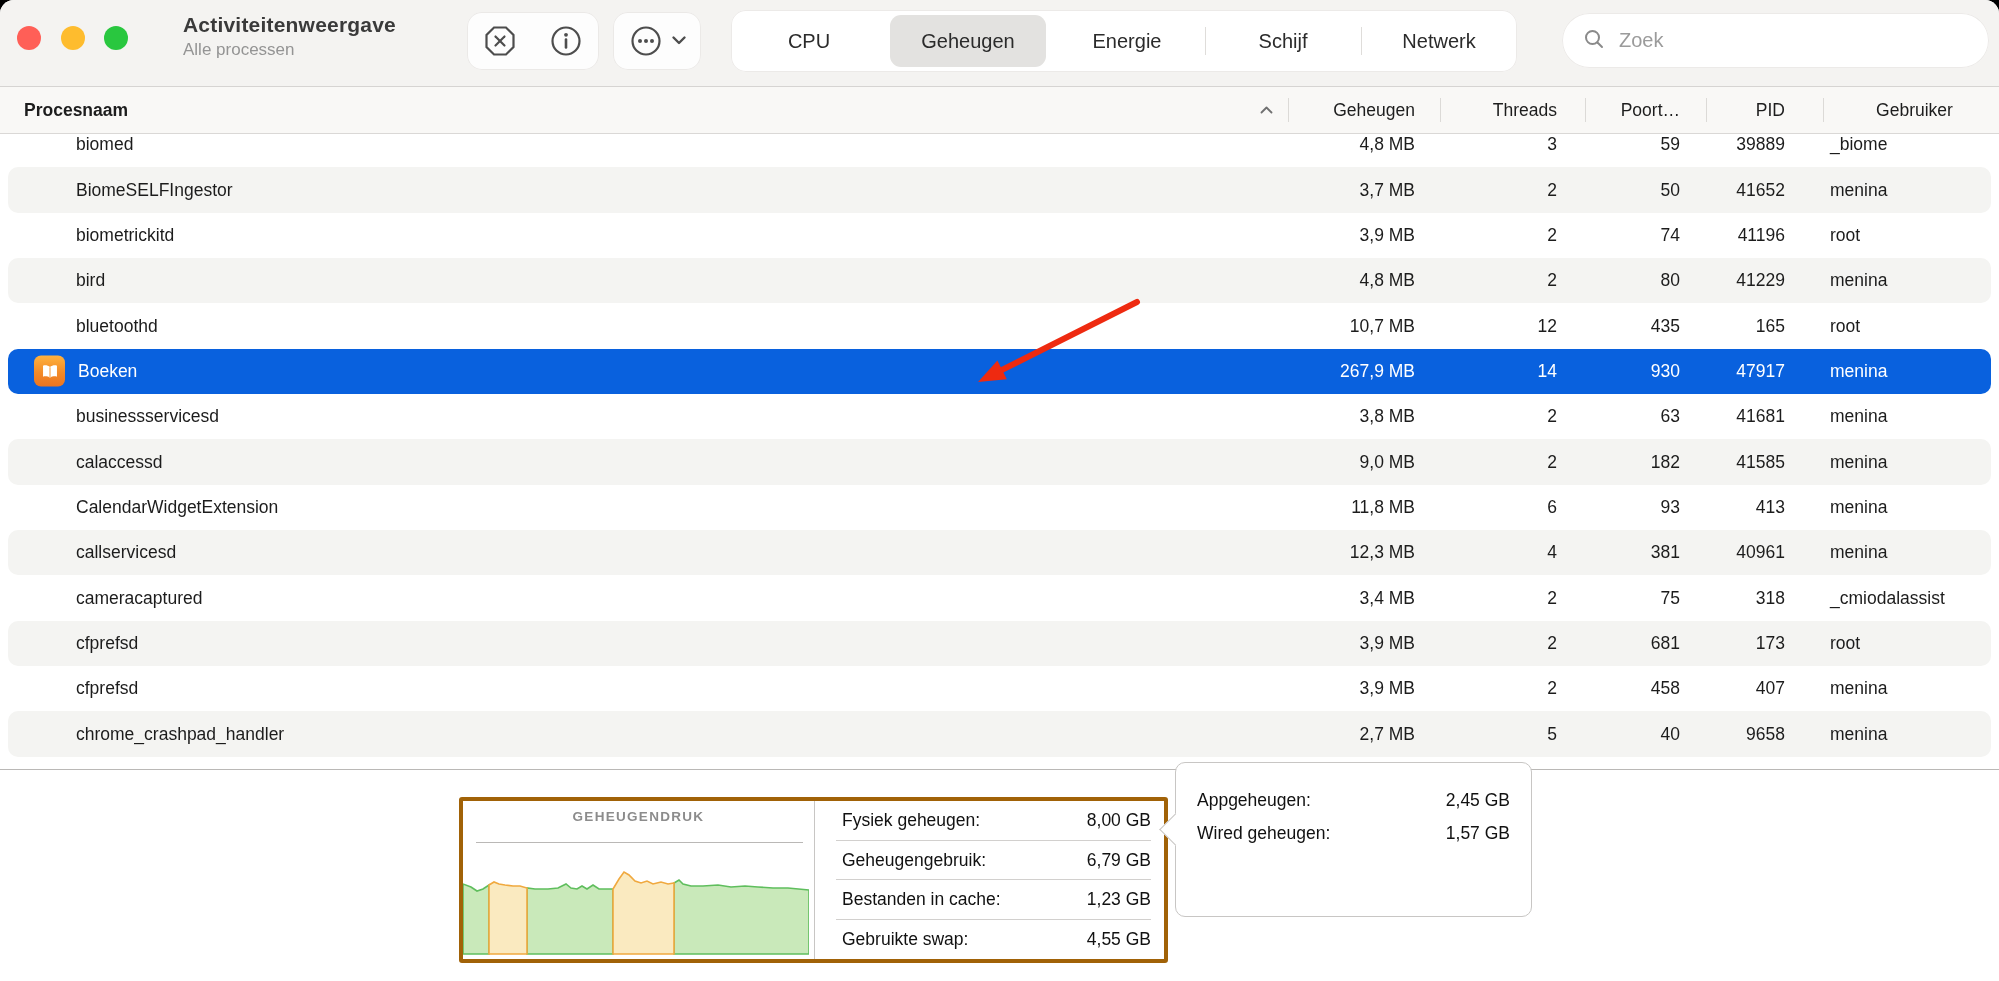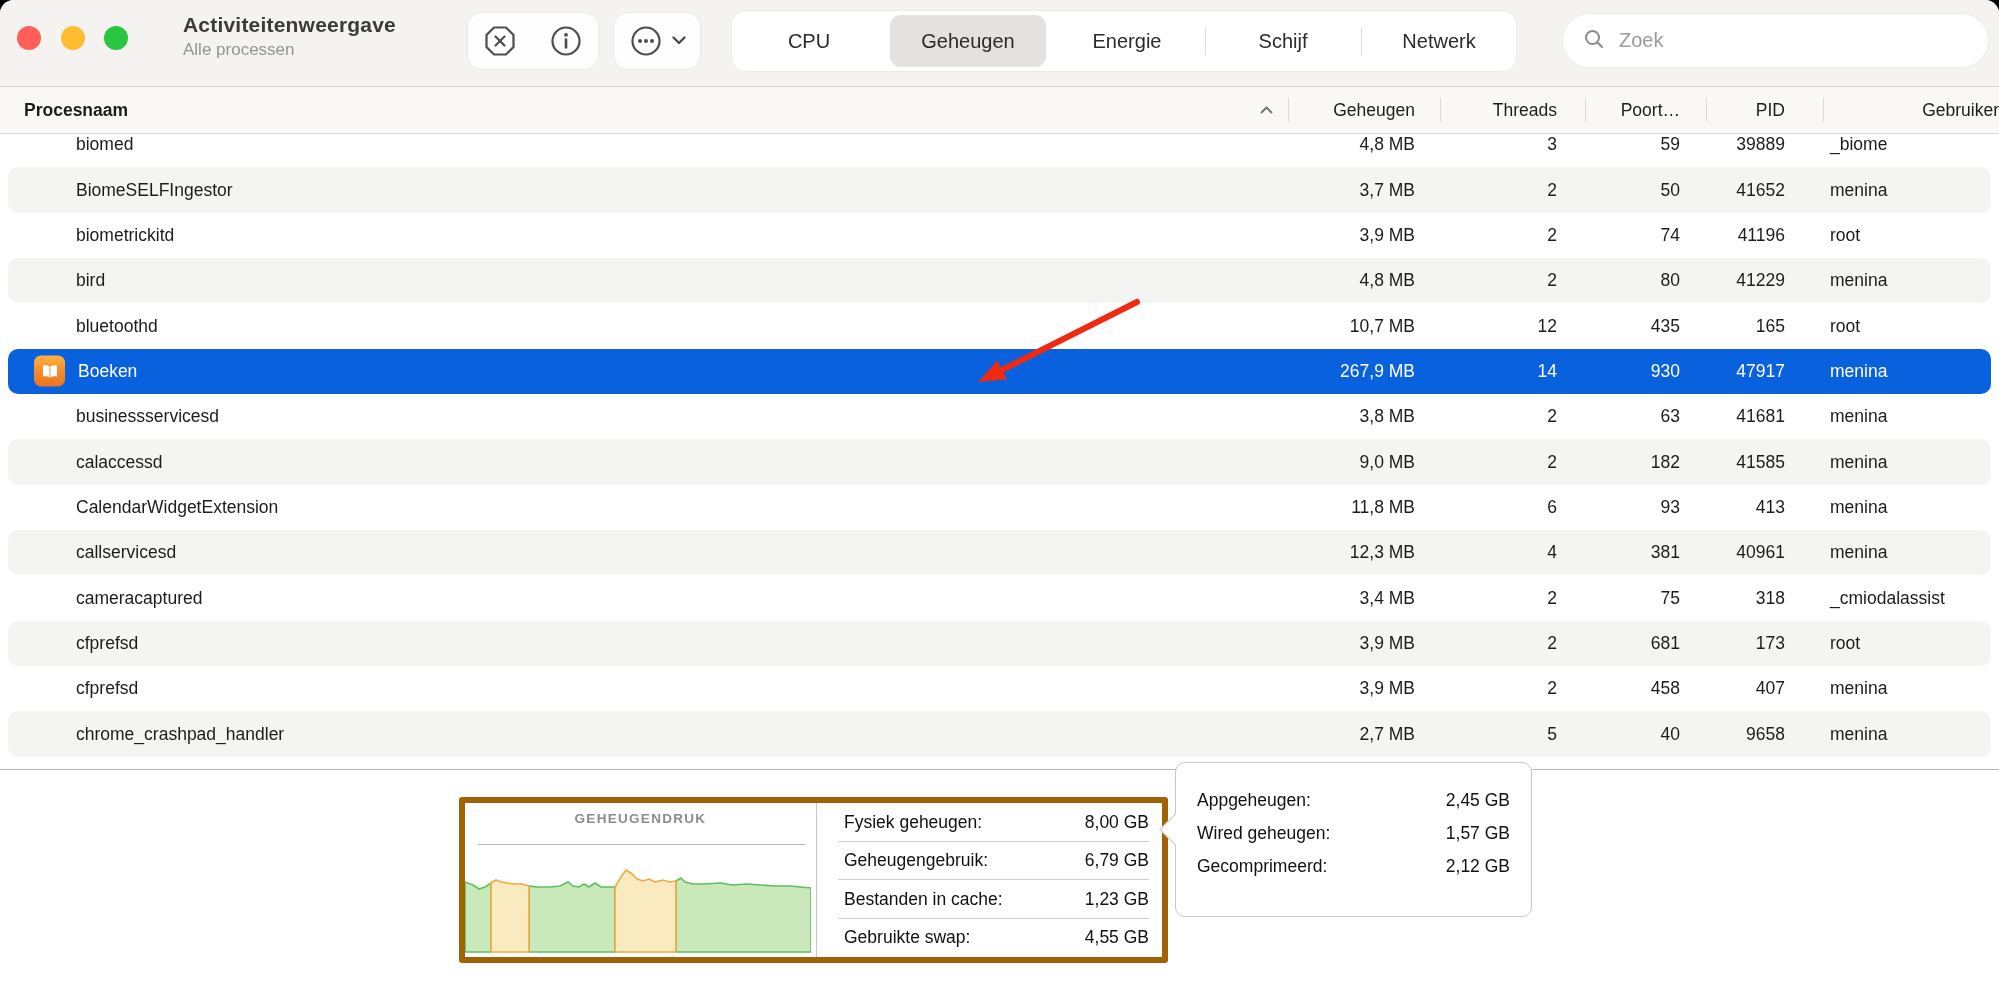--- a/index.html
+++ b/index.html
@@ -30,42 +30,42 @@
   
   .search{position:absolute;left:1562px;top:13px;width:427px;height:55px;background:#fff;border-radius:28px;box-shadow:0 0 0 1px #eceae8 inset;display:flex;align-items:center;padding:0 10px 0 21px;box-sizing:border-box;}
   .search input{border:0;outline:0;background:transparent;font-size:20px;color:#444;width:100%;margin-left:12px;font-family:"Liberation Sans",sans-serif;}
   .search input::placeholder{color:#9b9b9b;}
 
   
   .thead{position:absolute;left:0;top:87px;width:100%;height:46px;background:#f9f8f6;border-bottom:1px solid #dad8d6;display:grid;grid-template-columns:1288px 152px 145px 121px 117px auto;font-size:17.5px;color:#1d1d1d;}
   .th{display:flex;align-items:center;position:relative;}
   .th.name{padding-left:24px;font-weight:bold;justify-content:flex-start;}
   .th.num{justify-content:flex-end;}
-  .th.user{justify-content:flex-end;padding-left:7px;}
+  .th.user{justify-content:center;padding-left:7px;}
   .th:not(.name)::before{content:"";position:absolute;left:0;top:50%;transform:translateY(-50%);width:1px;height:24px;background:#dcdad7;}
   .sort-ind{position:absolute;right:14px;top:50%;transform:translateY(-50%);line-height:0;}
   .pad-g{padding-right:25px;} .pad-t{padding-right:28px;} .pad-p{padding-right:26px;} .pad-i{padding-right:38px;}
 
   
   .rows{position:absolute;left:0;top:122px;width:100%;}
   .row{position:relative;height:45.35px;display:grid;grid-template-columns:1280px 152px 145px 121px 117px auto;padding-left:8px;font-size:17.5px;color:#1c1c1c;align-items:center;}
   .row::before{content:"";position:absolute;left:8px;right:8px;top:0;bottom:0;border-radius:10px;background:transparent;}
   .row.striped::before{background:#f4f4f2;}
   .row.selected::before{background:#0961de;border-radius:10px;}
   .row.selected{color:#fff;}
   .cell{position:relative;z-index:1;display:flex;align-items:center;}
   .cell.name{padding-left:68px;}
   .row.selected .cell.name{padding-left:70px;}
   .cell.num{justify-content:flex-end;}
   .cell.user{padding-left:7px;}
   .app-icon{position:absolute;left:26px;top:50%;transform:translateY(-50%);width:31px;height:31px;border-radius:7px;background:linear-gradient(180deg,#ffb23e 0%,#f28a28 55%,#ec7420 100%);display:flex;align-items:center;justify-content:center;z-index:1;}
 
   
   .table-endline{position:absolute;left:0;top:769px;width:100%;height:1px;background:#bab8b6;}
-  .footer-box{position:absolute;left:459px;top:797px;width:709px;height:166px;background:#fff;border:6px solid #a16207;border-radius:3px;box-sizing:border-box;display:grid;grid-template-columns:352px auto;}
+  .footer-box{position:absolute;left:459px;top:797px;width:709px;height:166px;background:#fff;border:4px solid #a16207;border-radius:3px;box-sizing:border-box;display:grid;grid-template-columns:352px auto;}
   .pressure-cell{position:relative;border-right:1px solid #c8c6c4;}
   .pressure-title{position:absolute;top:8px;left:0;right:0;text-align:center;font-size:13.5px;font-weight:bold;letter-spacing:1.3px;color:#8c8c8c;}
   .pressure-rule{position:absolute;top:41px;left:13px;right:11px;height:1px;background:#bab8b6;}
   .pressure-svg{position:absolute;left:0;bottom:2px;}
   .mid-stats{display:flex;flex-direction:column;justify-content:center;}
   .mstat{flex:1;display:flex;align-items:center;justify-content:space-between;padding:0 13px 0 27px;font-size:17.5px;color:#111;position:relative;}
   .mstat:not(:last-child)::after{content:"";position:absolute;left:21px;right:13px;bottom:0;height:1px;background:#d2d0ce;}
   .bubble{position:absolute;left:1175px;top:762px;width:357px;height:155px;background:#fff;border:1px solid #c8c6c4;border-radius:10px;box-sizing:border-box;padding:21px 21px 0 21px;}
   .notch{position:absolute;left:-12px;top:55px;width:22px;height:22px;background:#fff;border-left:1px solid #c8c6c4;border-bottom:1px solid #c8c6c4;transform:rotate(45deg);}
   .bstat{height:33px;display:flex;align-items:center;justify-content:space-between;font-size:17.5px;color:#111;position:relative;z-index:1;}
@@ -386,24 +386,20 @@
     <div class="bstat">
       <span class="lbl">Appgeheugen:</span>
       <span class="val">2,45 GB</span>
     </div>
 
     <div class="bstat">
       <span class="lbl">Wired geheugen:</span>
       <span class="val">1,57 GB</span>
     </div>
 
-    <div class="bstat">
-      <span class="lbl">Gecomprimeerd:</span>
-      <span class="val">2,12 GB</span>
-    </div>
   </aside>
 
   <svg class="arrow-overlay" id="arrow-svg" width="230" height="130" viewBox="0 0 230 130">
       <line x1="187" y1="22" x2="48.54591653845359" y2="91.66243193033782" stroke="#ee2a10" stroke-width="6" stroke-linecap="round"></line>
       <polygon points="28,102 47.399794861164956,80.48493645501557 56.83844396824782,99.24425155534277" fill="#ee2a10"></polygon>
     </svg>
 
 </div>
 
 </body></html>

